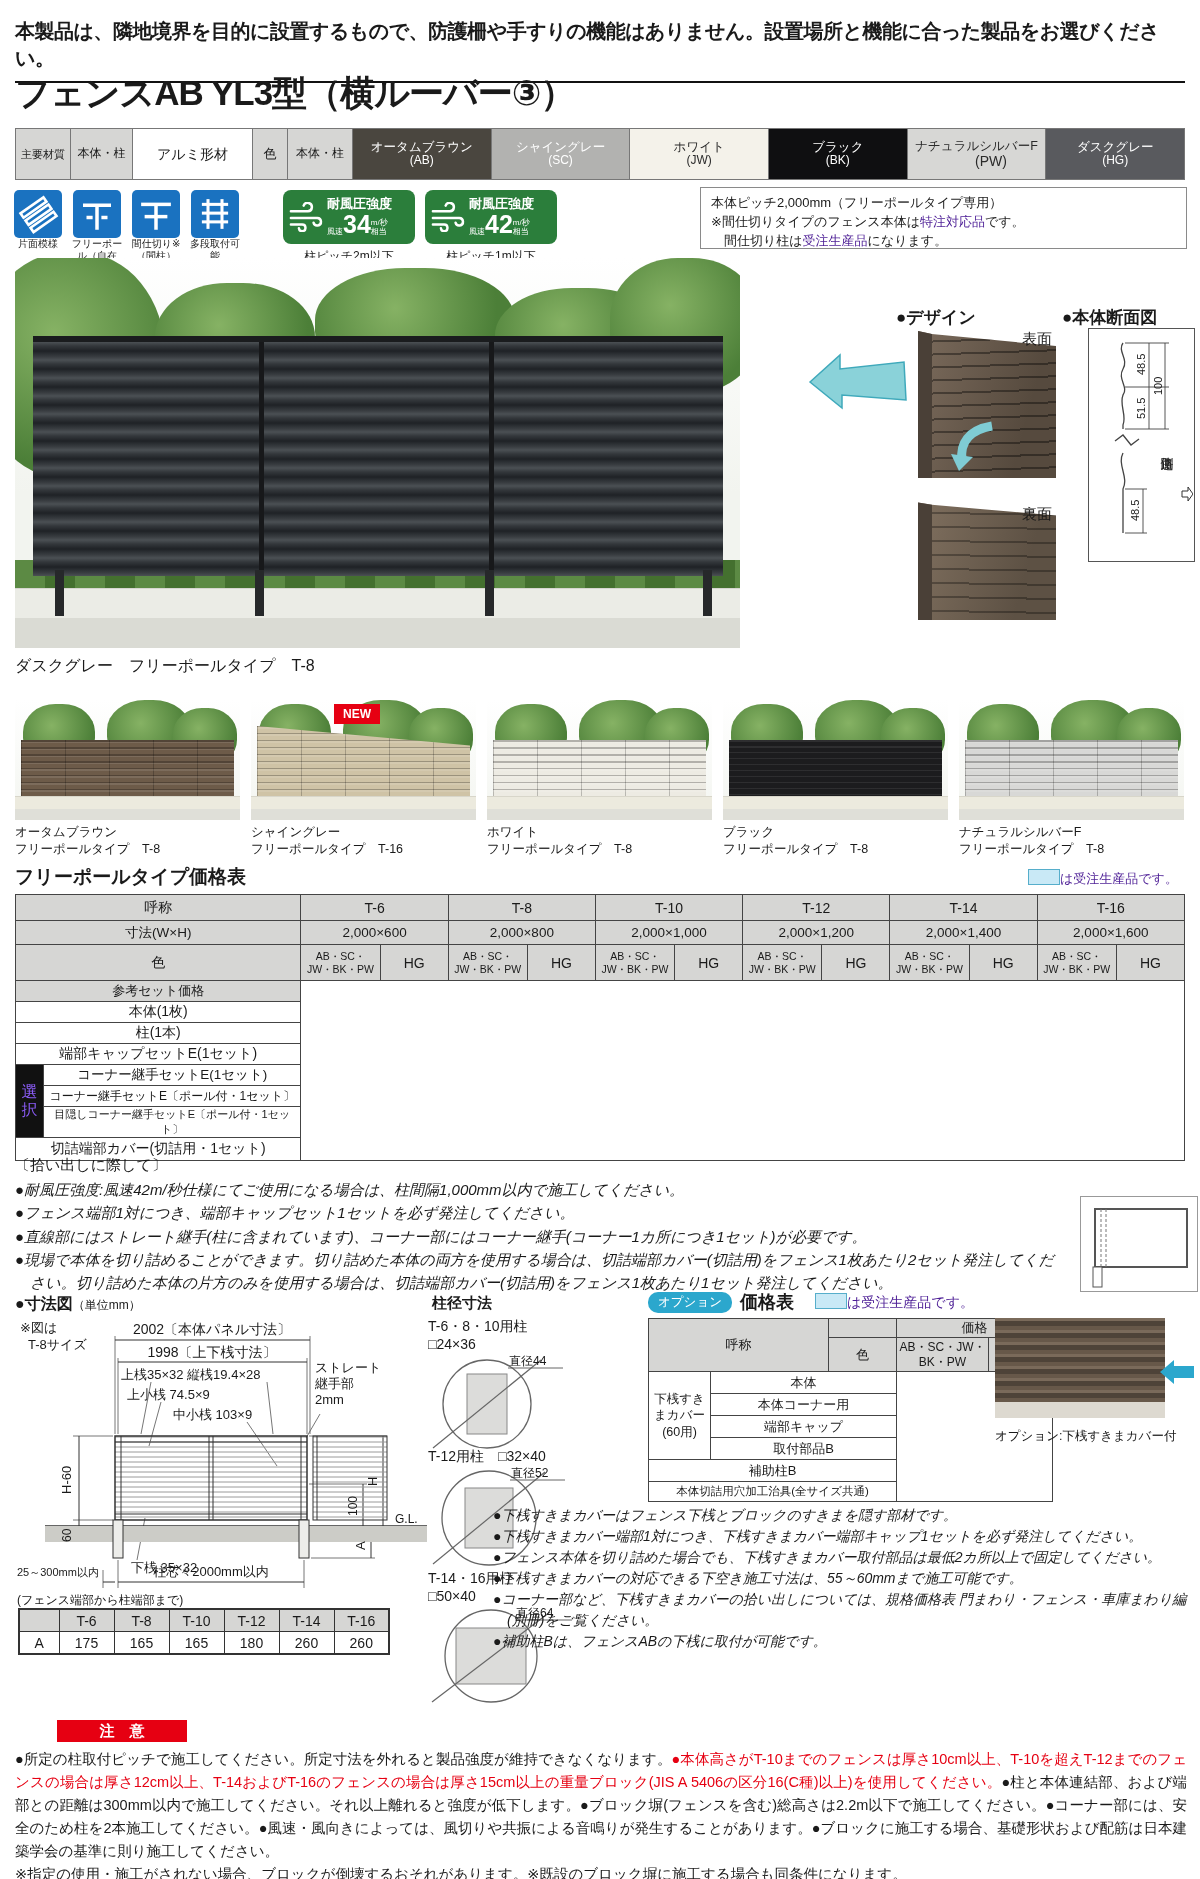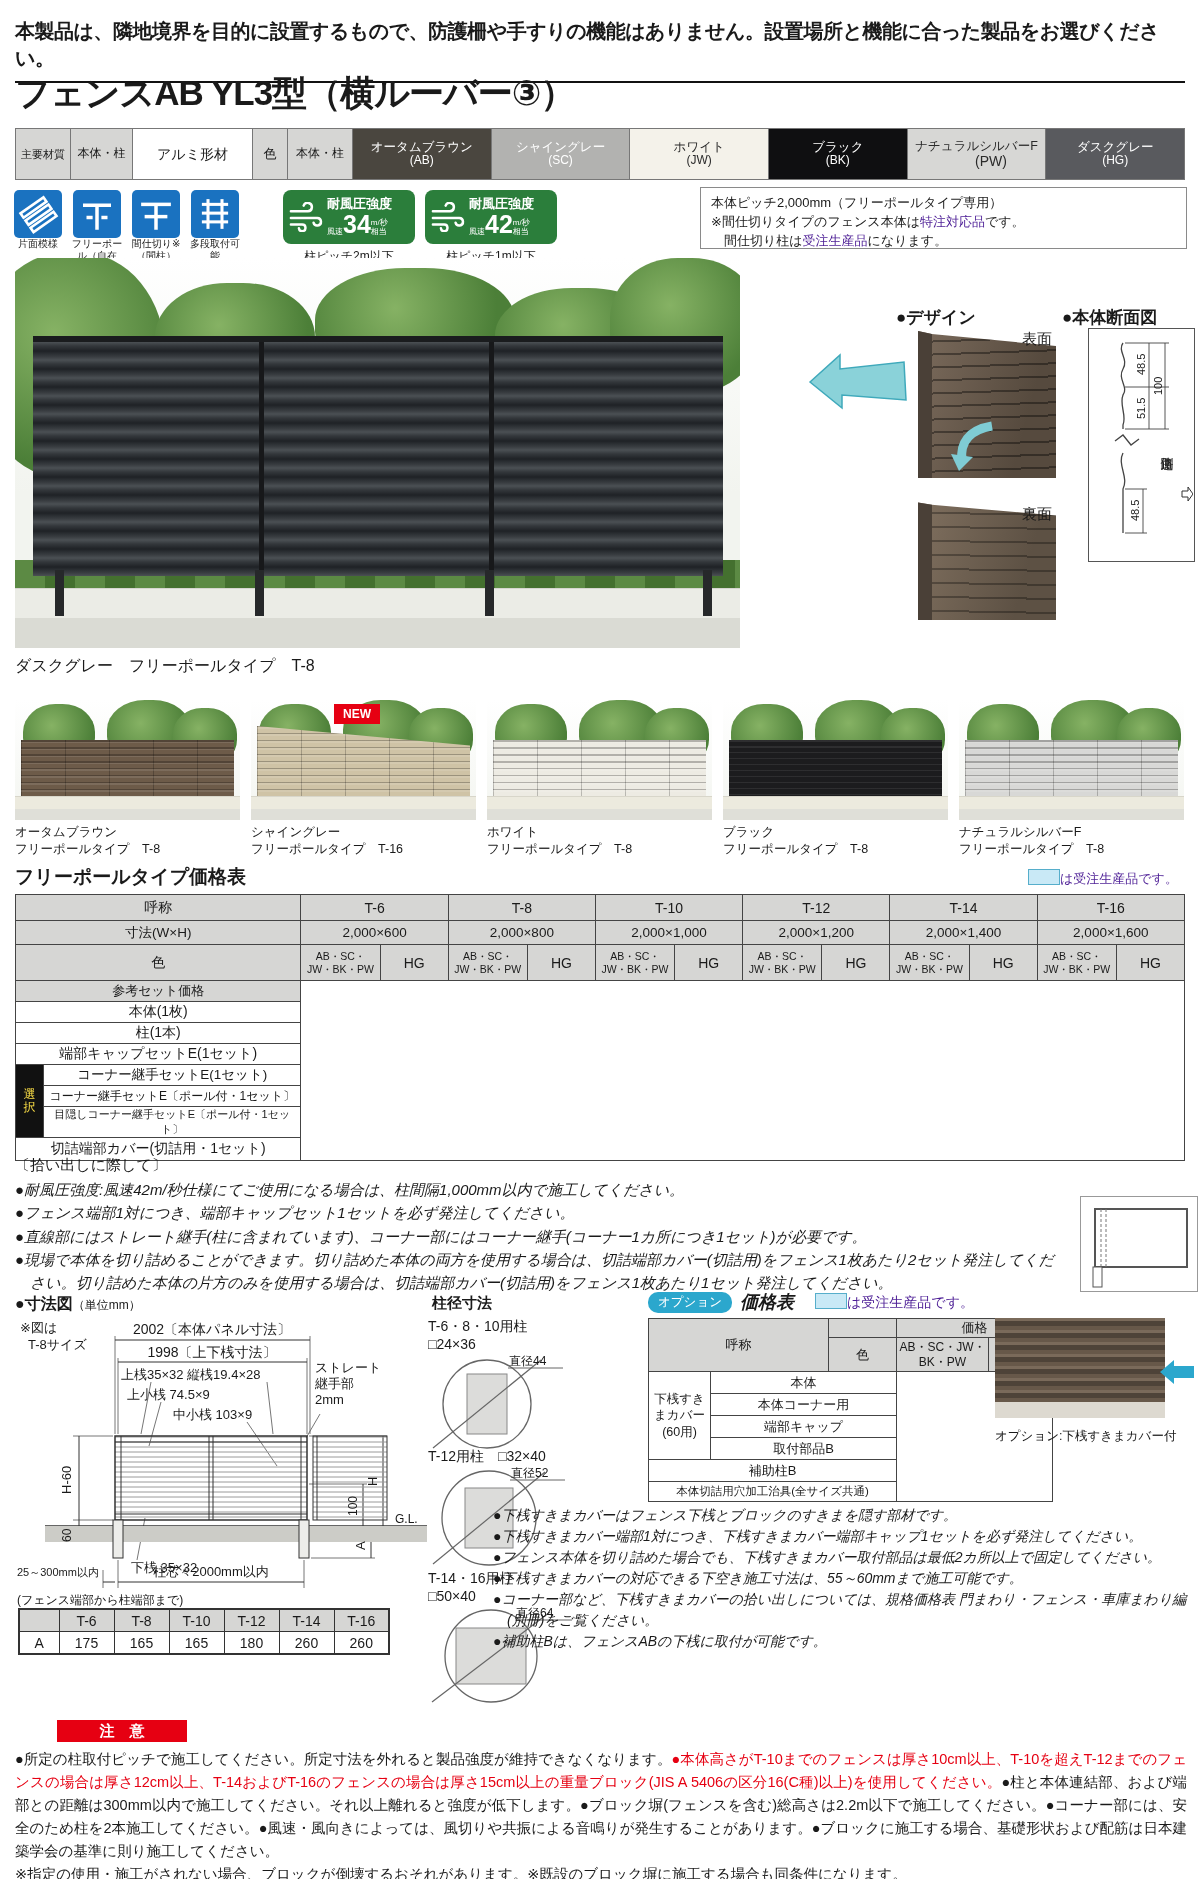--- a/index.html
+++ b/index.html
@@ -37,21 +37,21 @@
   .vwalk{position:absolute;left:0;top:109px;width:225px;height:11px;background:#dfdfd8;}
   .vcap{font-size:12.5px;line-height:1.35;margin-top:4px;}
   
   table{border-collapse:collapse;table-layout:fixed;}
   .price{width:1170px;font-size:14px;}
   .price td{border:1px solid #444;text-align:center;padding:0 2px;overflow:hidden;}
   .opt{width:404px;font-size:13px;}
   .opt td{border:1px solid #444;text-align:center;padding:0 2px;overflow:hidden;}
   .atab{width:370px;font-size:14px;border:2px solid #333;}
   .atab td{border:1px solid #333;text-align:center;height:19px;}
-  .selcell{background:#111;color:#fde047;font-size:12px;line-height:1.1;}
+  .selcell{background:#111;color:#8b5cf6;font-size:16px;line-height:1.1;}
   
   .bullet p{margin:0;padding-left:1em;text-indent:-1em;font-style:italic;}
   .newbadge{position:absolute;left:83px;top:4px;width:46px;height:20px;background:#e60012;color:#fff;font-weight:bold;font-size:12px;display:flex;align-items:center;justify-content:center;}
   svg text{fill:#1a1a1a;}
 </style>
 </head>
 <body>
 
 <div class="page">
 
@@ -568,21 +568,21 @@
   <div class="abs" style="left:428px;top:1588px;font-size:14px;">□50×40</div>
   <svg class="abs" style="left:412px;top:1604px;" width="170" height="100" viewBox="0 0 170 100">
     <rect x="44" y="24" width="70" height="56" fill="#dcdcda" stroke="#888"></rect>
     <circle cx="79" cy="52" r="46" fill="none" stroke="#666" stroke-width="1.3"></circle>
     <line x1="20" y1="98" x2="138" y2="8" stroke="#666" stroke-width="1.2"></line>
     <text x="104" y="13" font-size="12">直径64</text>
     <line x1="103" y1="16" x2="160" y2="16" stroke="#666"></line>
   </svg>
 
   <div class="abs" style="left:648px;top:1292px;background:#2ba7cd;color:#fff;font-size:12.5px;border-radius:10px;padding:2px 10px;">オプション</div>
-  <div class="abs" style="left:740px;top:1290px;font-size:18px;font-weight:bold;font-style:italic;">価格表</div>
+  <div class="abs" style="left:740px;top:1290px;font-size:18px;font-weight:bold;">価格表</div>
   <div class="abs" style="left:815px;top:1293px;font-size:14px;">
     <span class="swatch"></span><span class="teal">は受注生産品です。</span>
   </div>
   <table class="opt abs" style="left:648px;top:1318px;">
     <colgroup>
         <col style="width:62px">
         <col style="width:118px">
         <col style="width:68px">
         <col style="width:92px">
         <col style="width:64px">

